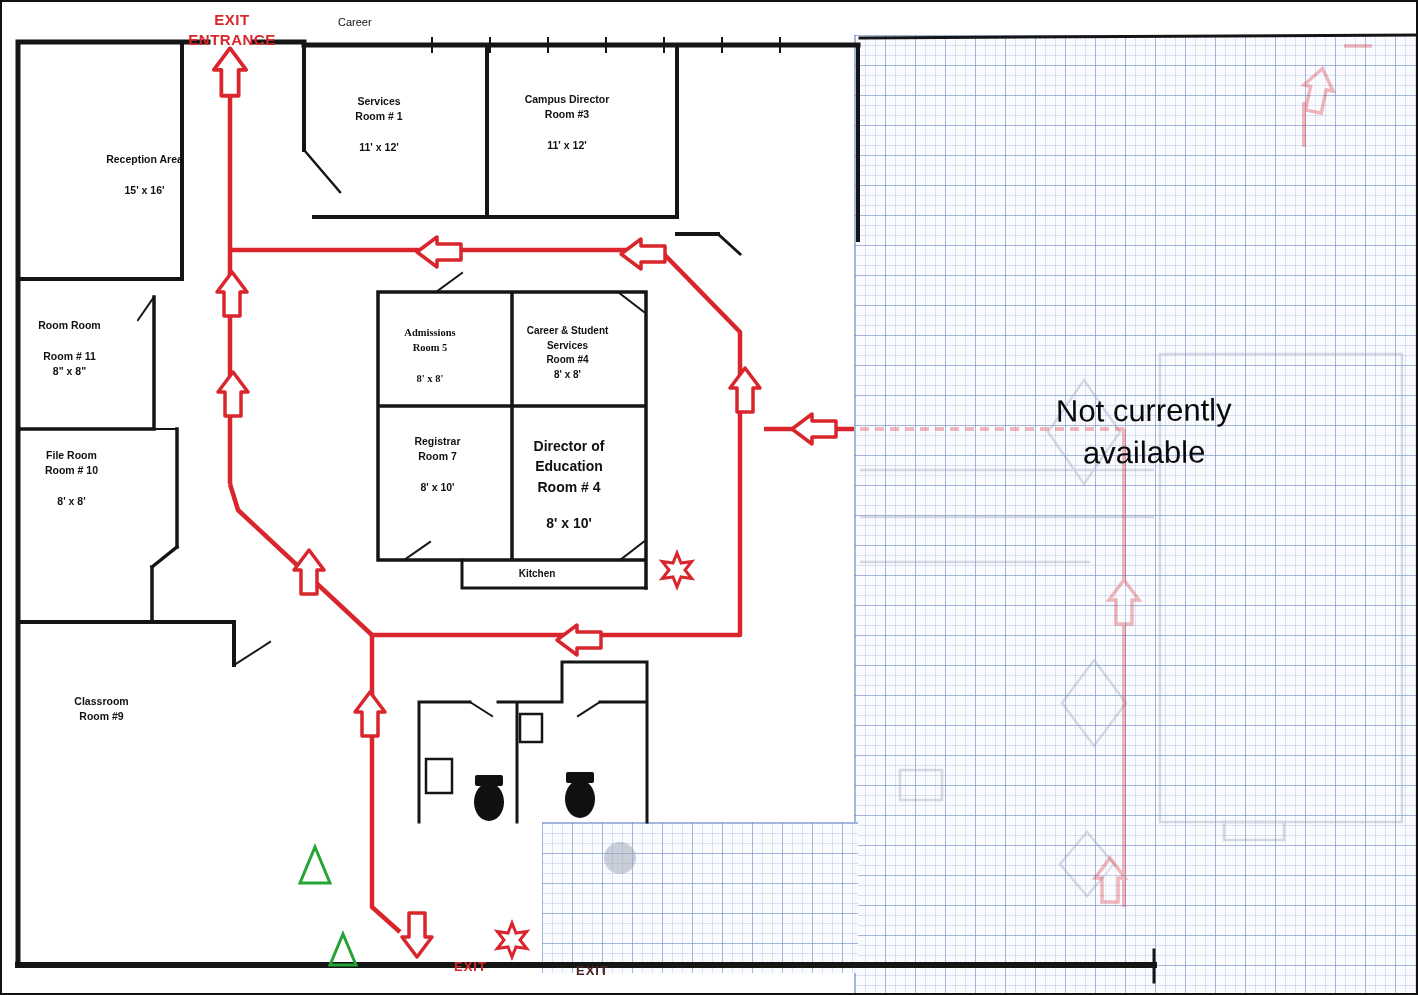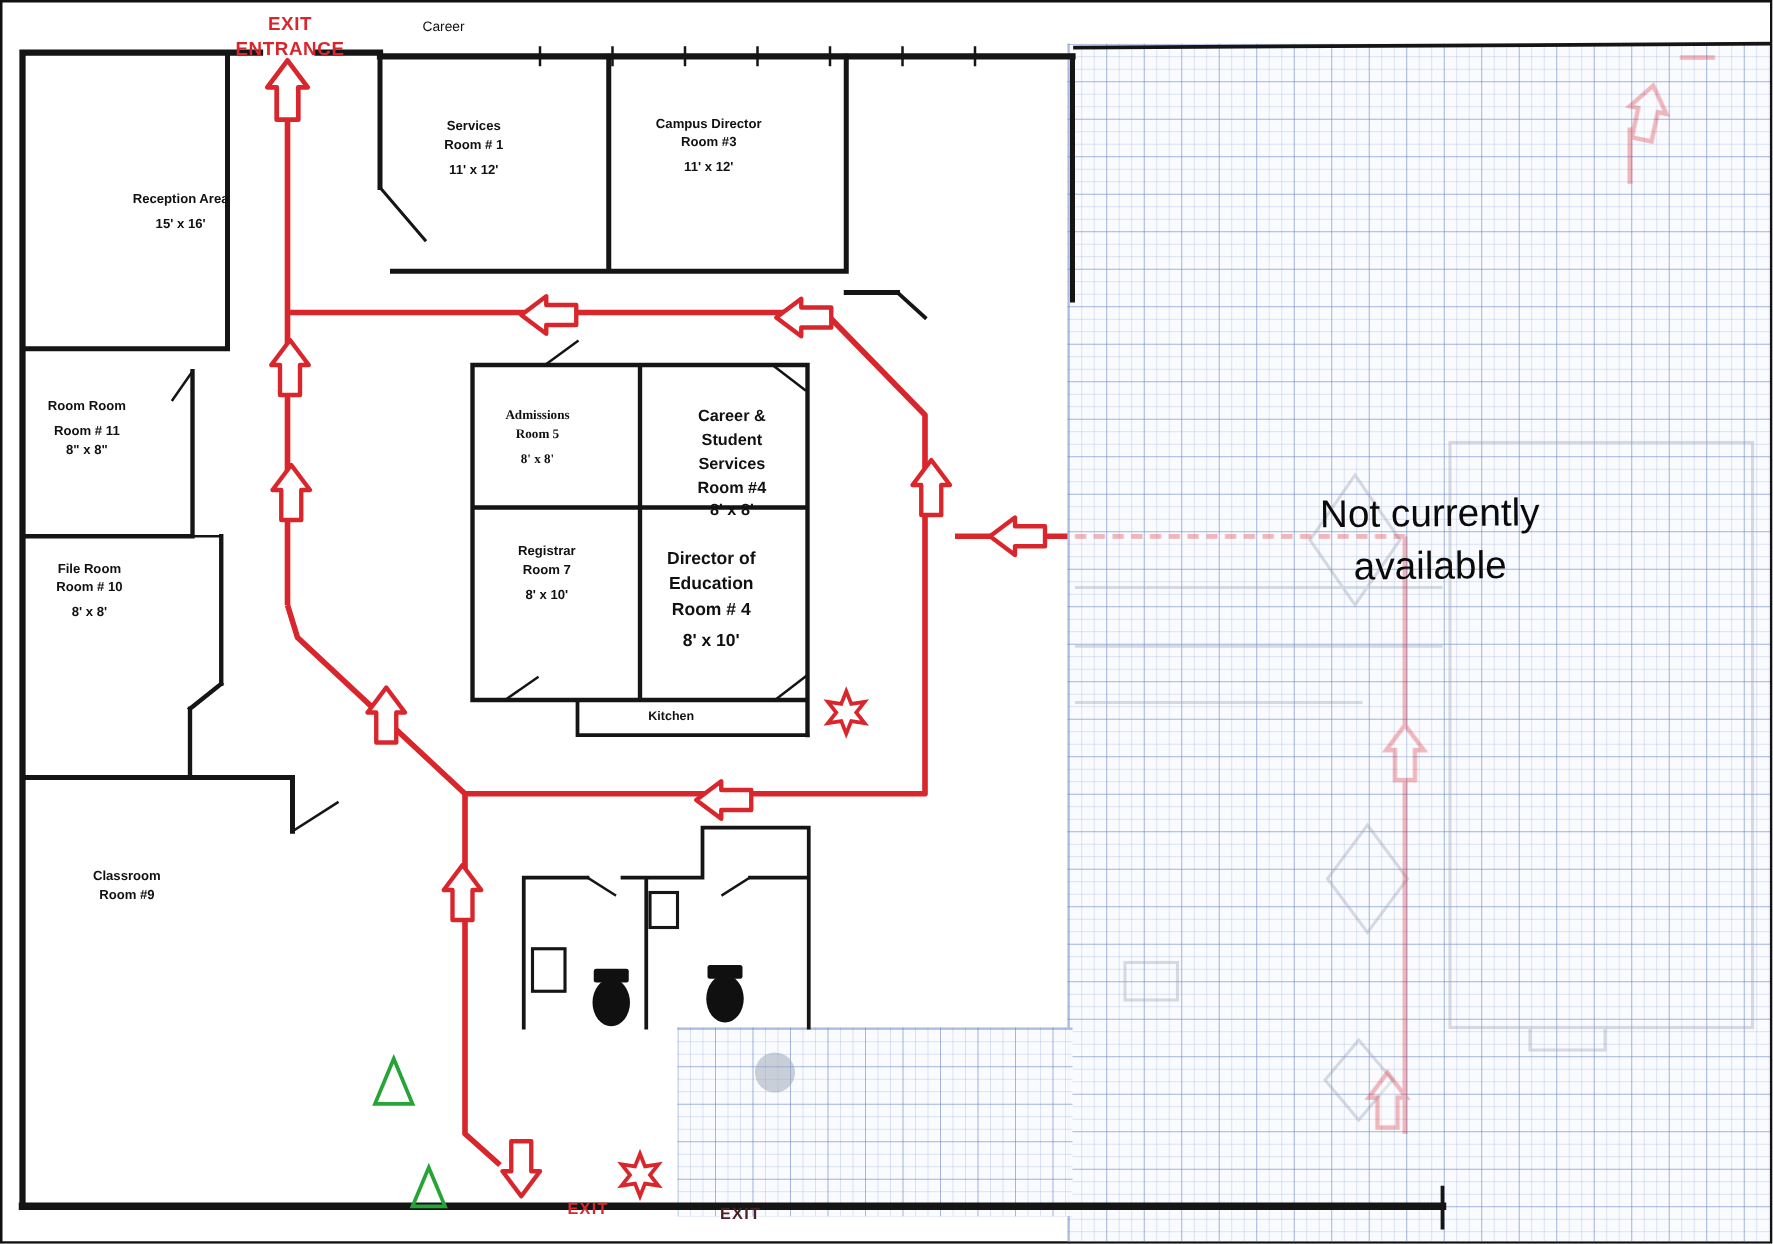--- a/index.html
+++ b/index.html
@@ -22,30 +22,30 @@
   .grid-right  { left:852px; top:33px; width:566px; height:962px; border-left:1px solid rgba(100,130,195,.55); }
   .grid-bottom { left:540px; top:820px; width:316px; height:150px; border-top:1px solid rgba(100,130,195,.55); }
 
   svg.plan { position:absolute; left:0; top:0; z-index:2; }
 
   .lbl {
     position:absolute; z-index:3; text-align:center; color:#111;
     font-weight:bold; font-size:10.5px; line-height:1.45;
   }
   .lbl span { display:block; }
-  .lbl .gap { margin-top:5px; }
+  .lbl .gap { margin-top:16px; }
 
   .r-reception  { left:75px;  top:150px; width:135px; }
   .r-library    { left:327px; top:92px;  width:100px; }
   .r-campus     { left:500px; top:90px;  width:130px; }
   .r-financial  { left:660px; top:98px;  width:115px; }
   .r-copy       { left:20px;  top:316px; width:95px;  }
   .r-file       { left:22px;  top:446px; width:95px;  }
   .r-admissions { left:383px; top:323px; width:90px;font-family:Liberation Serif, serif;  }
-  .r-career     { left:536px; top:322px; width:95px;  font-size:13px; }
+  .r-career     { left:518px; top:322px; width:95px;  font-size:10px; }
   .r-registrar  { left:393px; top:432px; width:85px;  }
   .r-director   { left:512px; top:434px; width:110px; font-size:14px; }
   .r-classroom  { left:42px;  top:692px; width:115px; }
   .r-kitchen    { left:490px; top:565px; width:90px;  font-size:10px; }
 
   .main-entrance {
     position:absolute; z-index:3; left:145px; top:8px; width:170px;
     color:#d9262c; font-weight:bold; font-size:15px; text-align:center;
     letter-spacing:.5px; line-height:1.35;
   }

